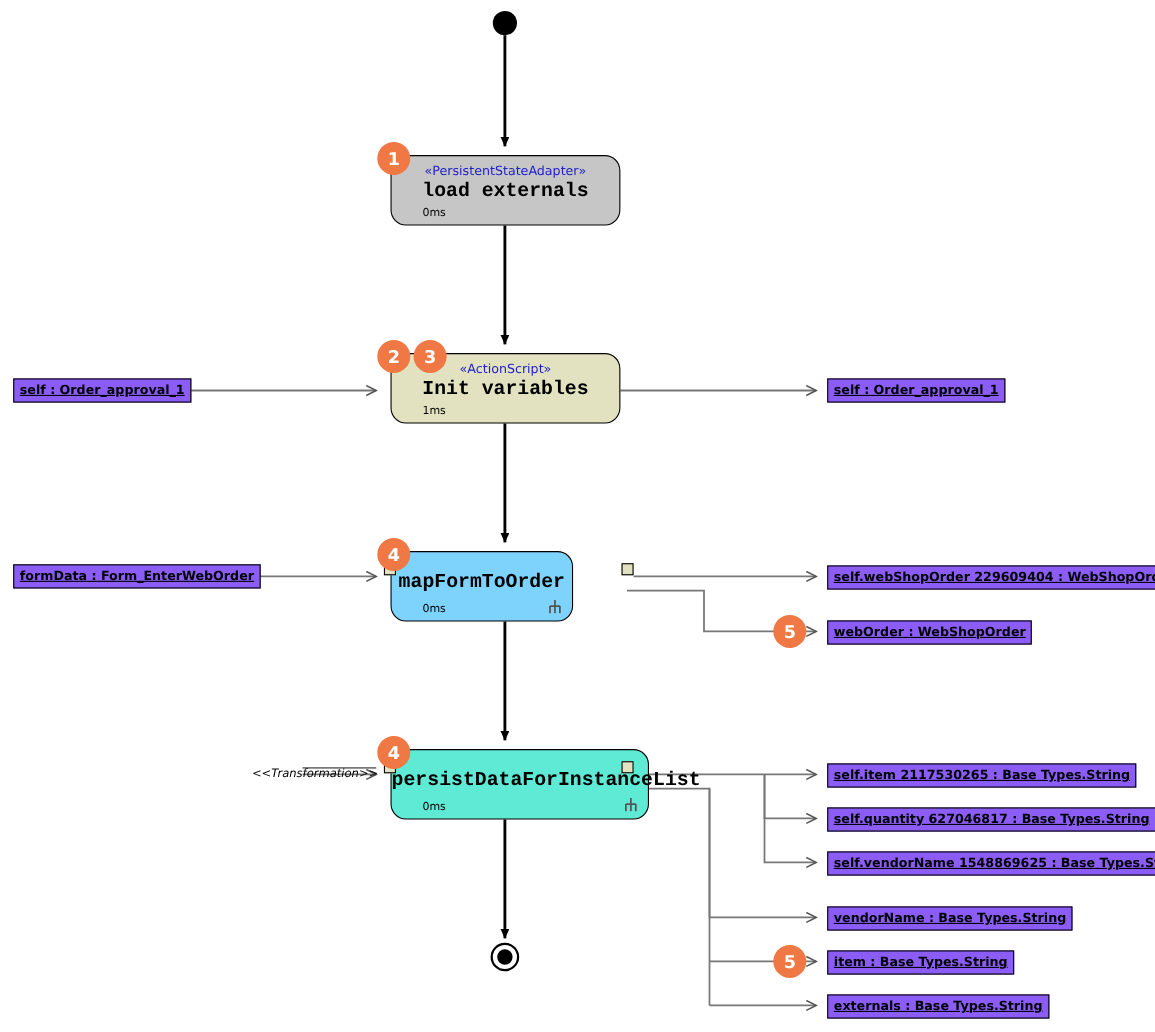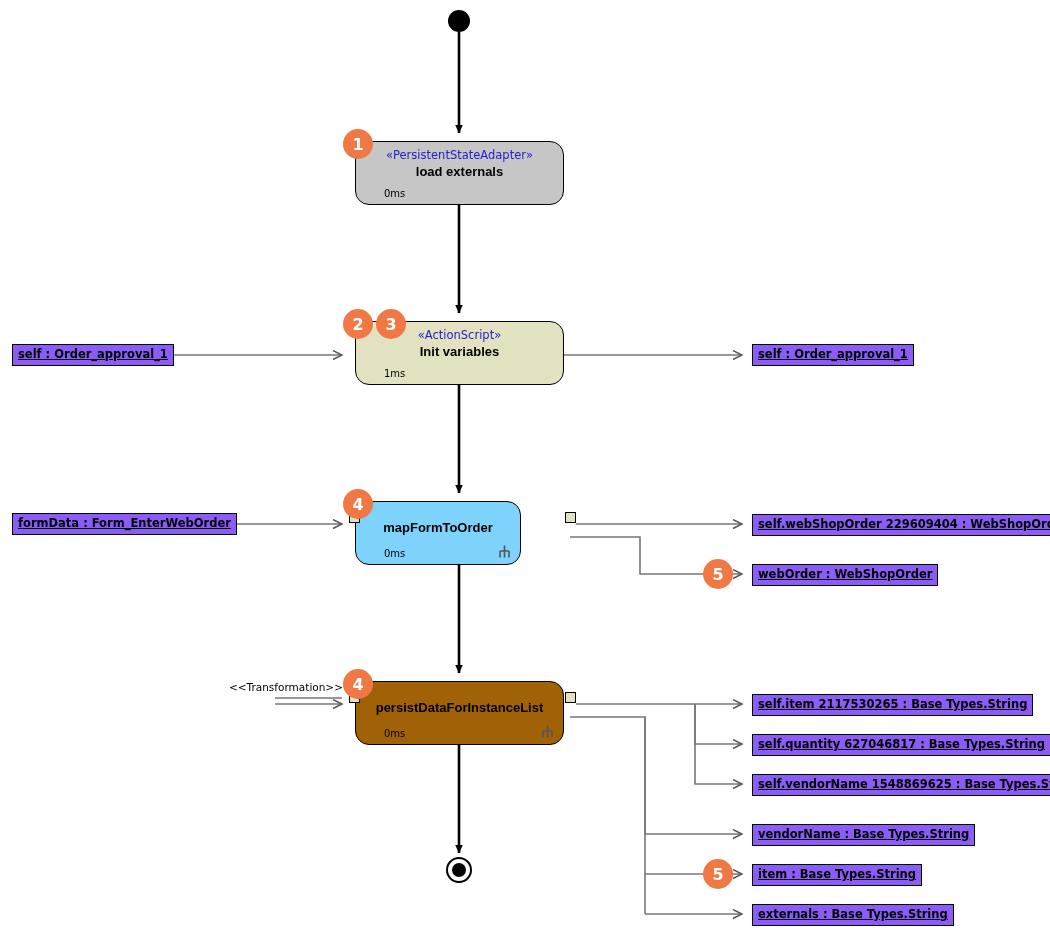--- a/index.html
+++ b/index.html
@@ -40,23 +40,23 @@
     text-align: center;
     color: #2222cc;
     font-size: 11.5px;
     font-family: "DejaVu Sans", sans-serif;
   }
   .action .aname {
     position: absolute;
     left: 0; right: 0;
     text-align: center;
     color: #000000;
-    font-size: 13px;
+    font-size: 18px;
     font-weight: bold;
-    font-family: Liberation Sans, sans-serif;
+    font-family: Liberation Mono, monospace;
   }
   .action .dur {
     position: absolute;
     left: 28px;
     bottom: 5px;
     color: #000000;
     font-size: 10px;
     font-family: "DejaVu Sans", sans-serif;
   }
   .action .rake {
@@ -221,42 +221,42 @@
     <div class="aname" style="top:18px;">mapFormToOrder</div>
     <div class="dur">0ms</div>
     <svg class="rake" viewBox="0 0 13 13">
       <path d="M6.5,0.5 L6.5,12.5 M2,6 L2,12.5 M6.5,6 L11,6 M11,6 L11,12.5 M2,6 L6.5,6" stroke="#555555" stroke-width="1.6" fill="none"></path>
     </svg>
   </div>
   <div class="pin" style="left:349px; top:512px;"></div>
   <div class="pin" style="left:565px; top:512px;"></div>
   <div class="badge" style="left:343px; top:489px;">4</div>
 
-  <div class="action" style="left:355px; top:681px; width:209px; height:64px; background:#a16207;">
+  <div class="action" style="left:355px; top:681px; width:235px; height:64px; background:#5eead4;">
     <div class="aname" style="top:18px;">persistDataForInstanceList</div>
     <div class="dur">0ms</div>
     <svg class="rake" viewBox="0 0 13 13">
       <path d="M6.5,0.5 L6.5,12.5 M2,6 L2,12.5 M6.5,6 L11,6 M11,6 L11,12.5 M2,6 L6.5,6" stroke="#555555" stroke-width="1.6" fill="none"></path>
     </svg>
   </div>
   <div class="pin" style="left:349px; top:692px;"></div>
   <div class="pin" style="left:565px; top:692px;"></div>
   <div class="badge" style="left:343px; top:669px;">4</div>
 
   <div class="final-node" style="left:446px; top:857px;"></div>
 
   <div class="objbox" style="left:12px; top:344px;">
     <span>self : Order_approval_1</span>
   </div>
 
   <div class="objbox" style="left:12px; top:513px;">
     <span>formData : Form_EnterWebOrder</span>
   </div>
 
-  <div class="edge-label" style="left:229px; top:681px;">&lt;&lt;Transformation&gt;&gt;</div>
+  <div class="edge-label" style="left:229px; top:697px;font-style:italic;">&lt;&lt;Transformation&gt;&gt;</div>
 
   <div class="objbox" style="left:752px; top:344px;">
     <span>self : Order_approval_1</span>
   </div>
 
   <div class="objbox" style="left:752px; top:514px;">
     <span>self.webShopOrder 229609404 : WebShopOrder</span>
   </div>
 
   <div class="objbox" style="left:752px; top:564px;">

